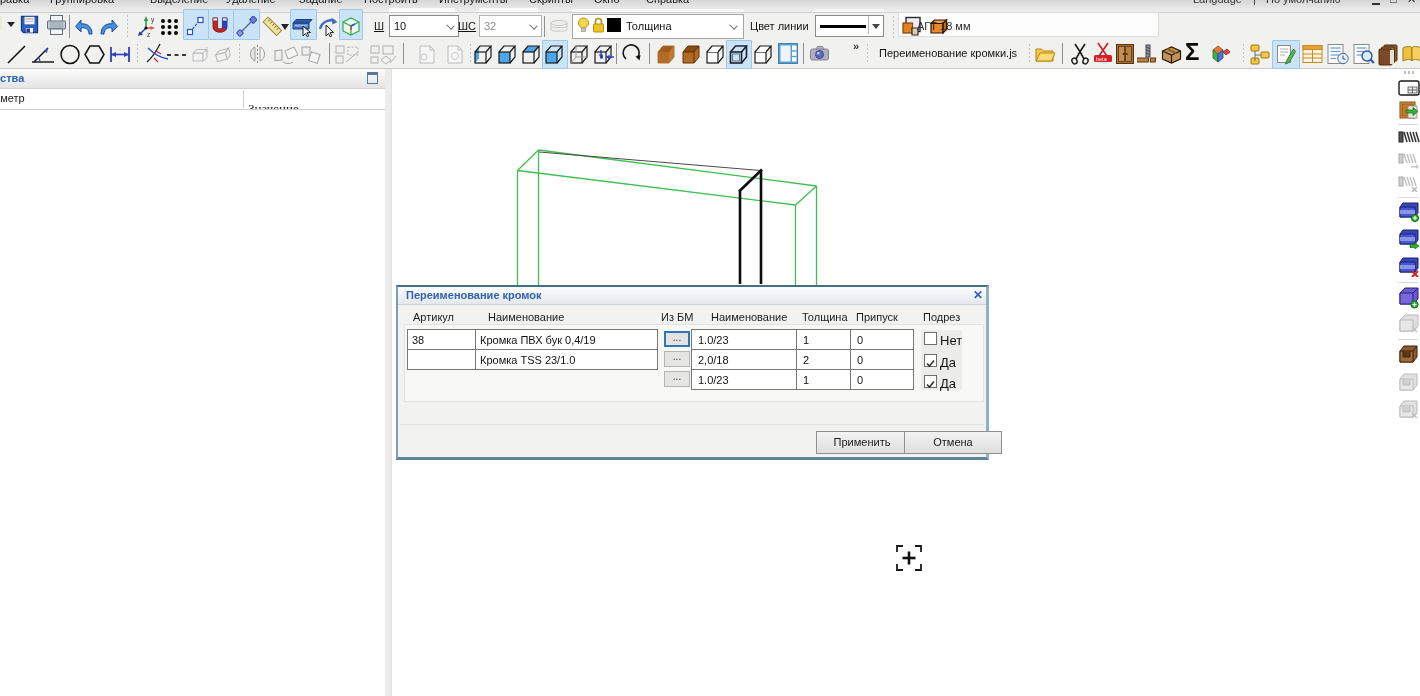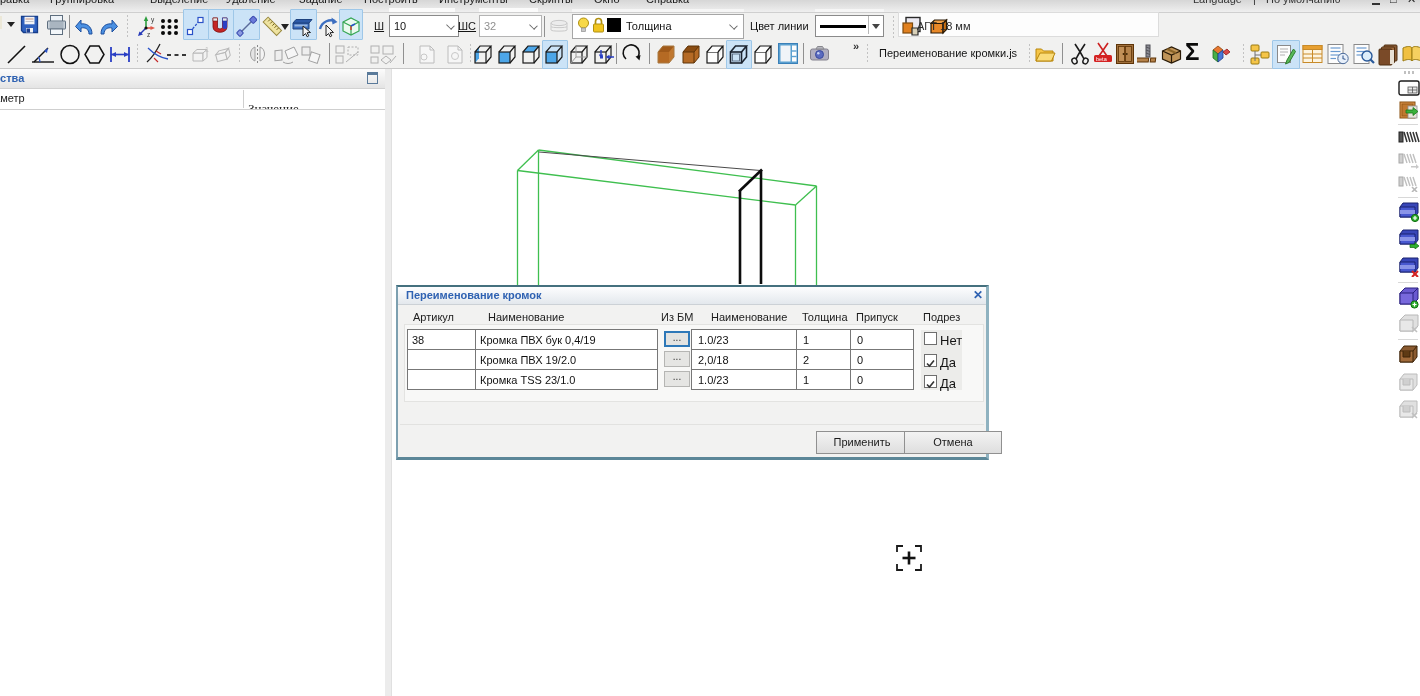--- a/index.html
+++ b/index.html
@@ -709,24 +709,20 @@
     <span class="hdr" style="left:313px">Наименование</span>
     <span class="hdr" style="left:404px">Толщина</span>
     <span class="hdr" style="left:458px">Припуск</span>
     <span class="hdr" style="left:525px">Подрез</span>
     <div id="innerpanel"></div>
     <table class="tbl" style="left:9px;top:42px;padding-left:44px;">
       <tbody>
           <tr>
             <td style="width:63px">38</td>
             <td style="width:177px">Кромка ПВХ бук 0,4/19</td>
-          </tr>
-      <tr>
-            <td></td>
-            <td>Кромка ПВХ 19/2.0</td>
           </tr>
       <tr>
             <td></td>
             <td>Кромка TSS 23/1.0</td>
           </tr>
     </tbody>
       </table>
     <div class="btn3 f" style="left:266px;top:44px;">...</div>
     <div class="btn3" style="left:266px;top:64px;">...</div>
     <div class="btn3" style="left:266px;top:84px;">...</div>

